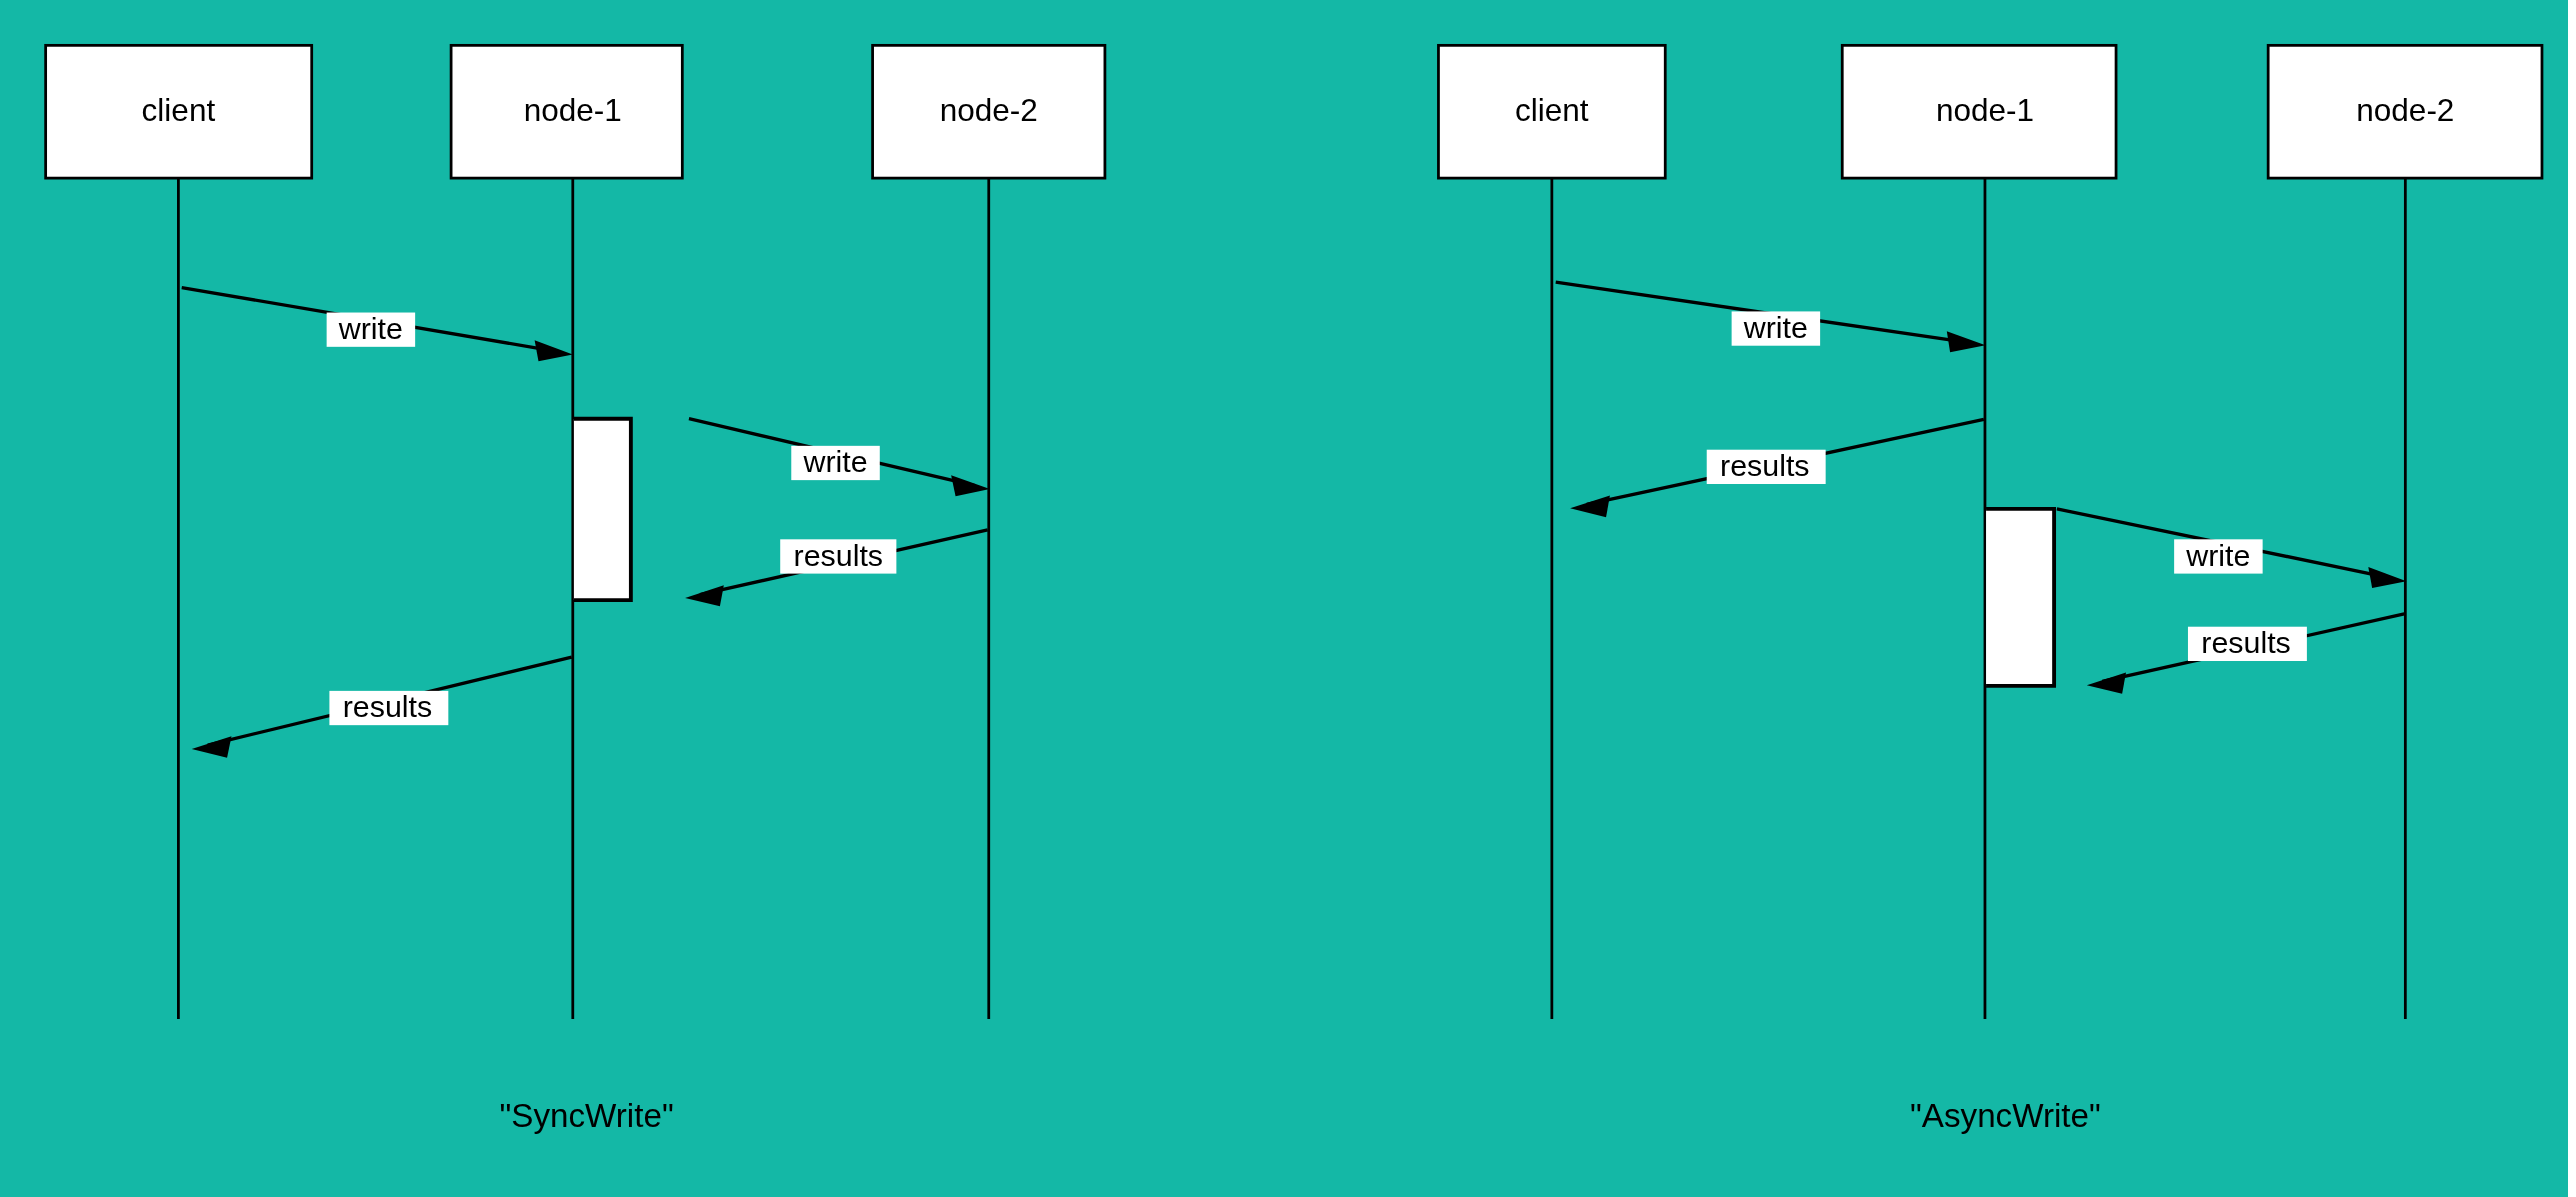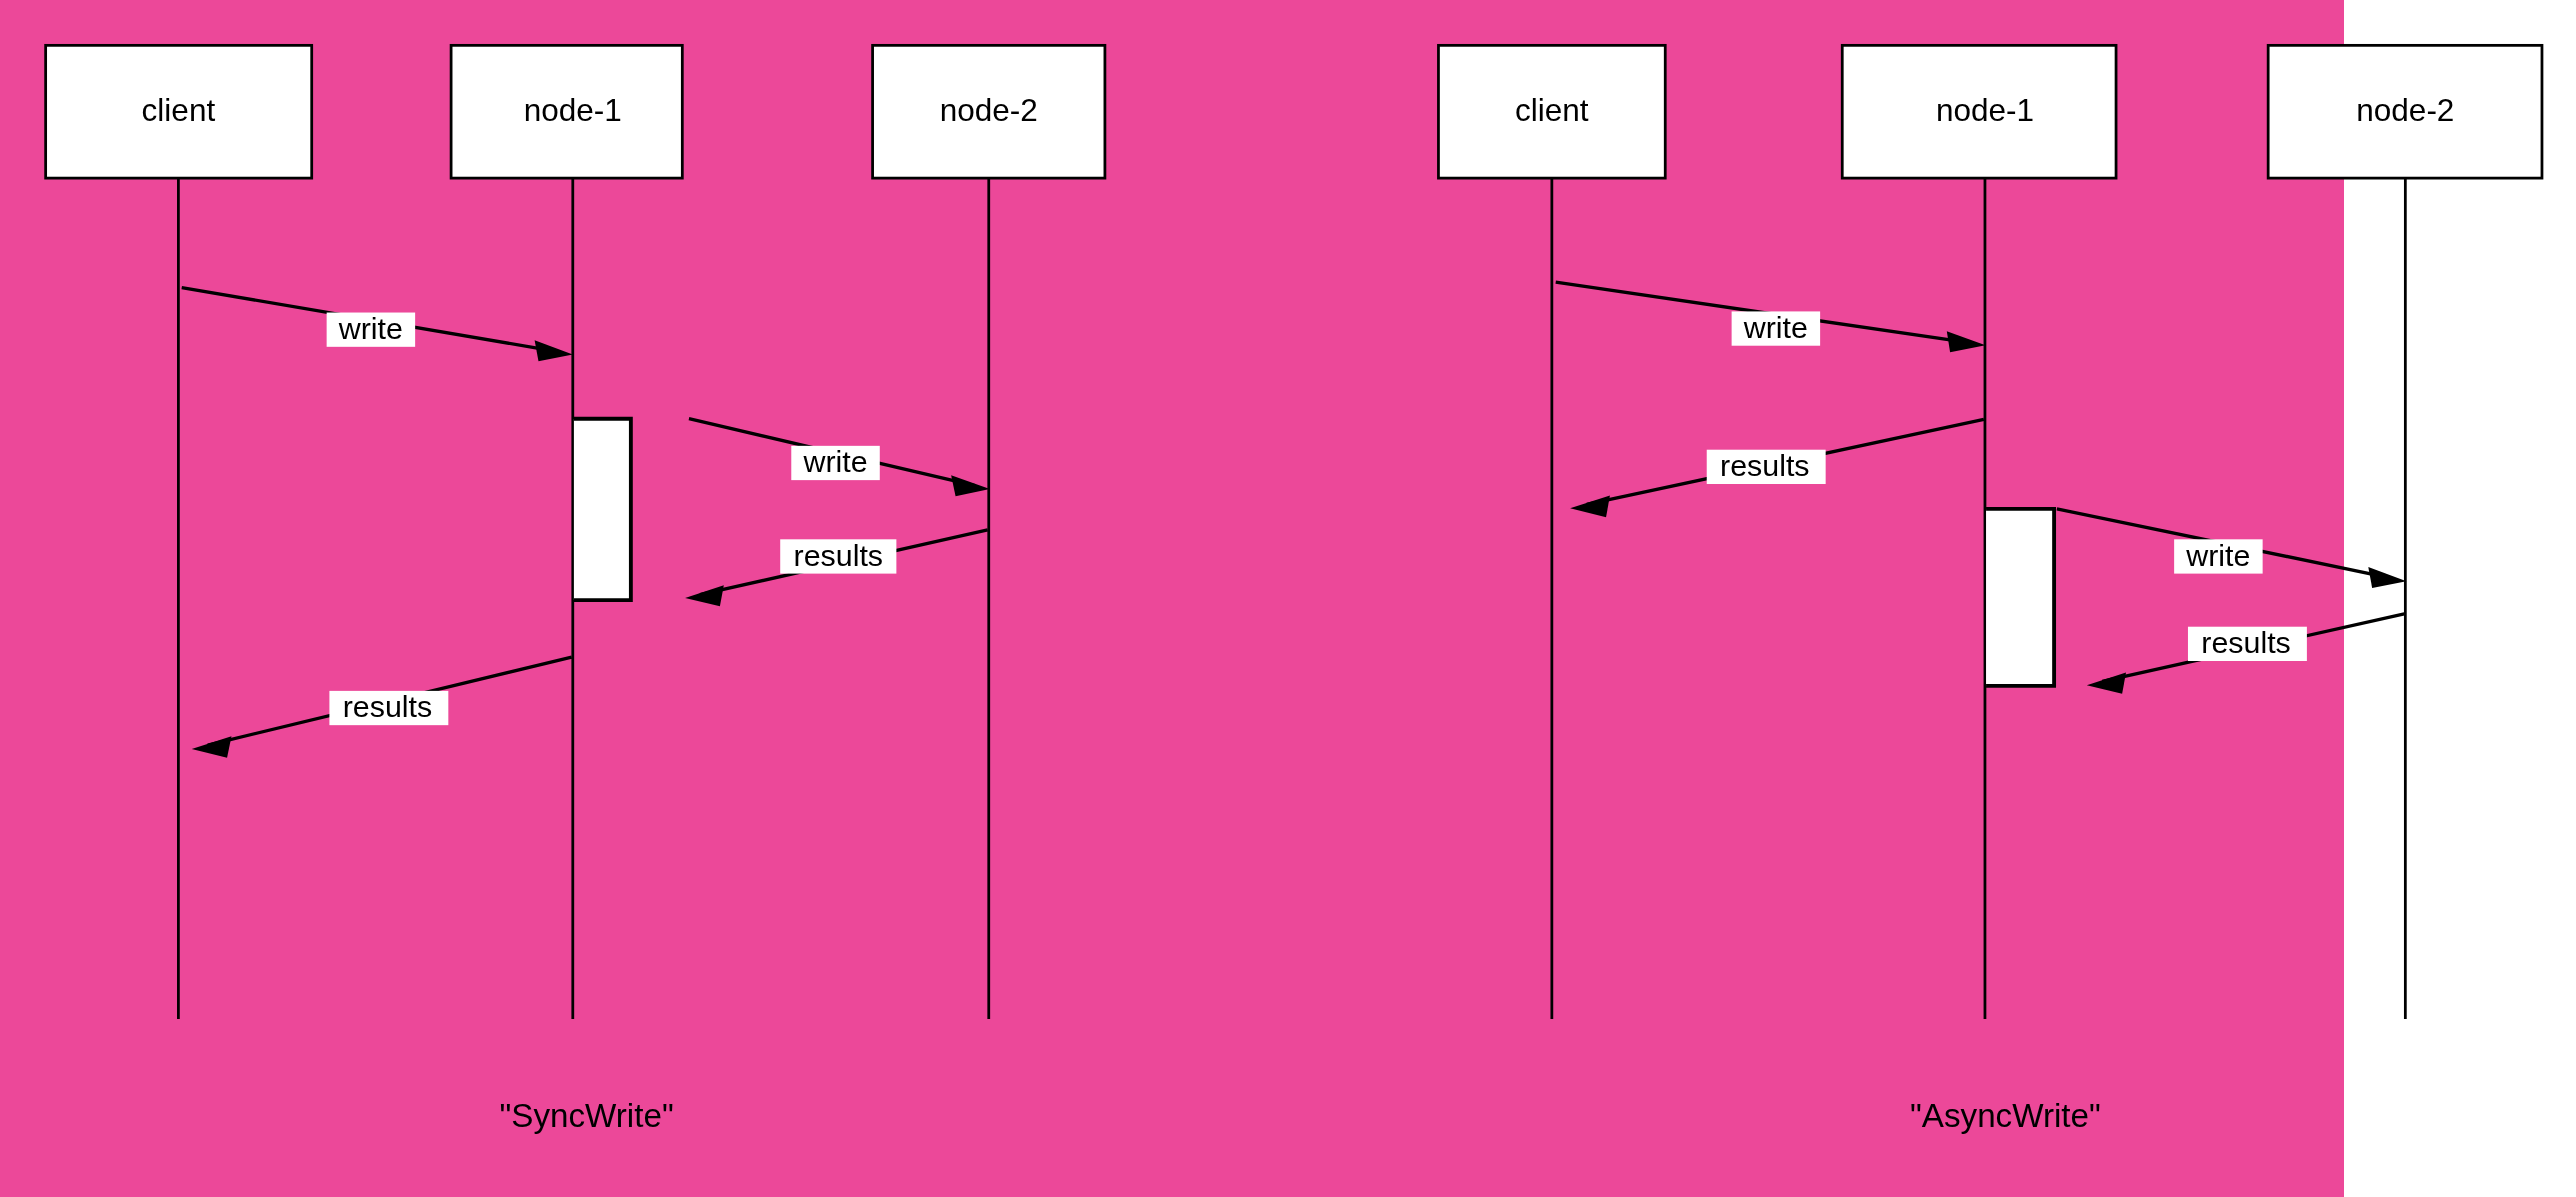--- a/index.html
+++ b/index.html
@@ -8,23 +8,23 @@
     background: #ffffff;
   }
   body {
     width: 2576px;
     height: 1197px;
     font-family: "Liberation Sans", sans-serif;
     overflow: hidden;
   }
   #canvas {
     position: relative;
-    width: 2344px;
+    width: 2568px;
     height: 1197px;
-    background: #ec4899;
+    background: #14b8a6;
   }
   svg.diagram-layer {
     position: absolute;
     top: 0;
     left: 0;
     width: 2576px;
     height: 1197px;
     display: block;
   }
   .participant-box-rect {

